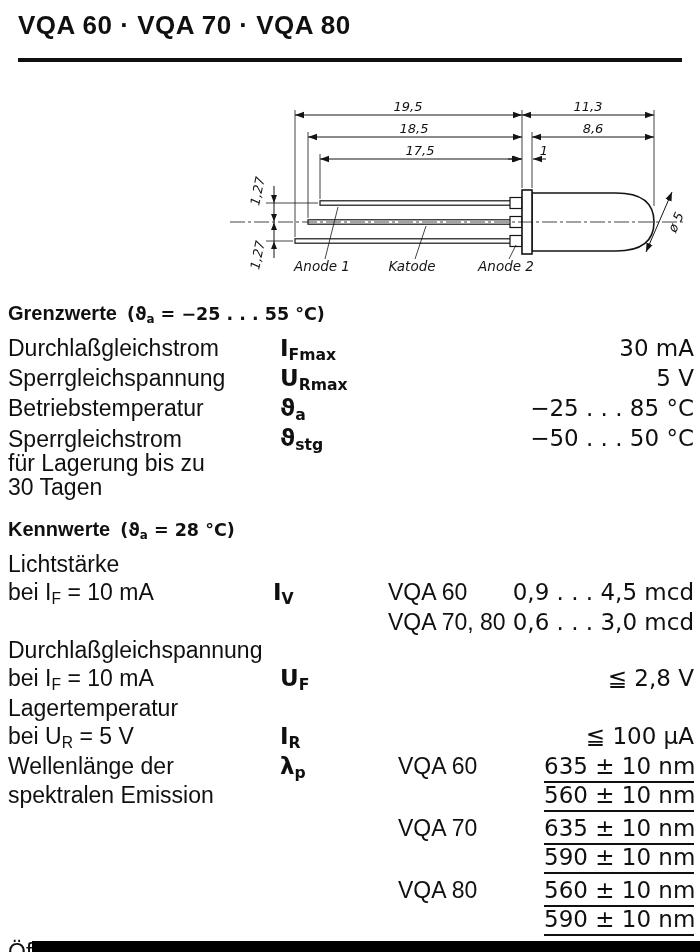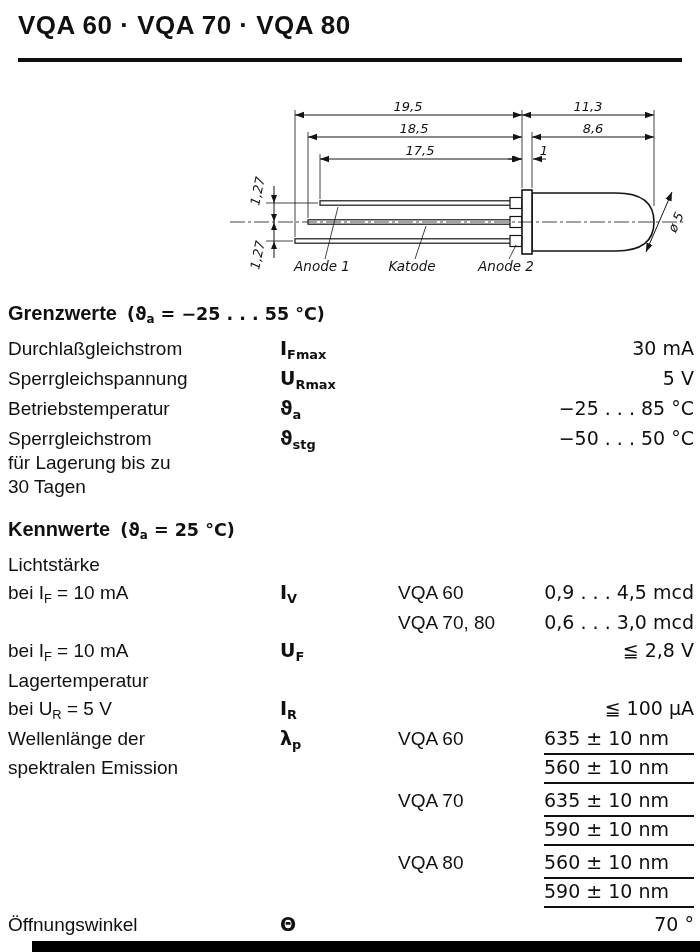--- a/index.html
+++ b/index.html
@@ -23,21 +23,21 @@
   }
   .pkg { position: absolute; left: 222px; top: 86px; }
   .dimtxt text { font: italic 13px "DejaVu Sans", sans-serif; fill: #141414; text-anchor: middle; }
   .pintxt text { font: italic 13.5px "DejaVu Sans", sans-serif; fill: #141414; text-anchor: middle; }
 
   .specs { position: absolute; top: 300px; left: 8px; width: 686px; }
   .h { font-size: 20px; font-weight: bold; line-height: 26px; margin-bottom: 8px; }
   .h .cond { font-size: 17.5px; margin-left: 10px; font-family: "DejaVu Sans", sans-serif; text-align: center; }
   .gap { height: 12px; }
 
-  .row { display: flex; align-items: flex-start; font-size: 19px; line-height: 23px; margin-bottom: 5px; }
+  .row { display: flex; align-items: flex-start; font-size: 23px; line-height: 23px; margin-bottom: 5px; }
   .cl { width: 272px; }
   .cs { width: 118px; font-weight: bold; font-family: "DejaVu Sans", sans-serif; }
   .cv { width: 128px; }
   .cr { flex: 1; text-align: right; white-space: nowrap; font-family: "DejaVu Sans", sans-serif; }
   sub { font-size: 0.68em; vertical-align: baseline; position: relative; top: 0.28em; }
   .cl sub { font-weight: normal; }
   .multiline div { line-height: 24px; }
 
   .wl { margin-bottom: 1px; justify-content: center; }
   .wl-gap { margin-top: 5px; }
@@ -165,40 +165,43 @@
       <div>für Lagerung bis zu</div>
       <div>30 Tagen</div>
     </div>
     <div class="cs"><span>ϑ</span><sub>stg</sub></div>
     <div class="cr">−50 . . . 50 °C</div>
   </div>
 
   <div class="gap"></div>
 
   <div class="h">
-    <span>Kennwerte</span><span class="cond"><span>(ϑ</span><sub>a</sub><span> = 25 °C)</span></span>
+    <span>Kennwerte</span><span class="cond"><span>(ϑ</span><sub>a</sub><span> = 28 °C)</span></span>
   </div>
 
   <div class="row">
     <div class="cl">Lichtstärke</div>
   </div>
   <div class="row">
     <div class="cl"><span>bei I</span><sub>F</sub><span> = 10 mA</span></div>
     <div class="cs"><span>I</span><sub>V</sub></div>
     <div class="cv">VQA 60</div>
     <div class="cr">0,9 . . . 4,5 mcd</div>
   </div>
   <div class="row">
     <div class="cl"></div>
     <div class="cs"></div>
     <div class="cv">VQA 70, 80</div>
     <div class="cr">0,6 . . . 3,0 mcd</div>
   </div>
 
   <div class="row">
+    <div class="cl">Durchlaßgleichspannung</div>
+  </div>
+  <div class="row">
     <div class="cl"><span>bei I</span><sub>F</sub><span> = 10 mA</span></div>
     <div class="cs"><span>U</span><sub>F</sub></div>
     <div class="cr">≦ 2,8 V</div>
   </div>
 
   <div class="row">
     <div class="cl">Lagertemperatur</div>
   </div>
   <div class="row">
     <div class="cl"><span>bei U</span><sub>R</sub><span> = 5 V</span></div>

